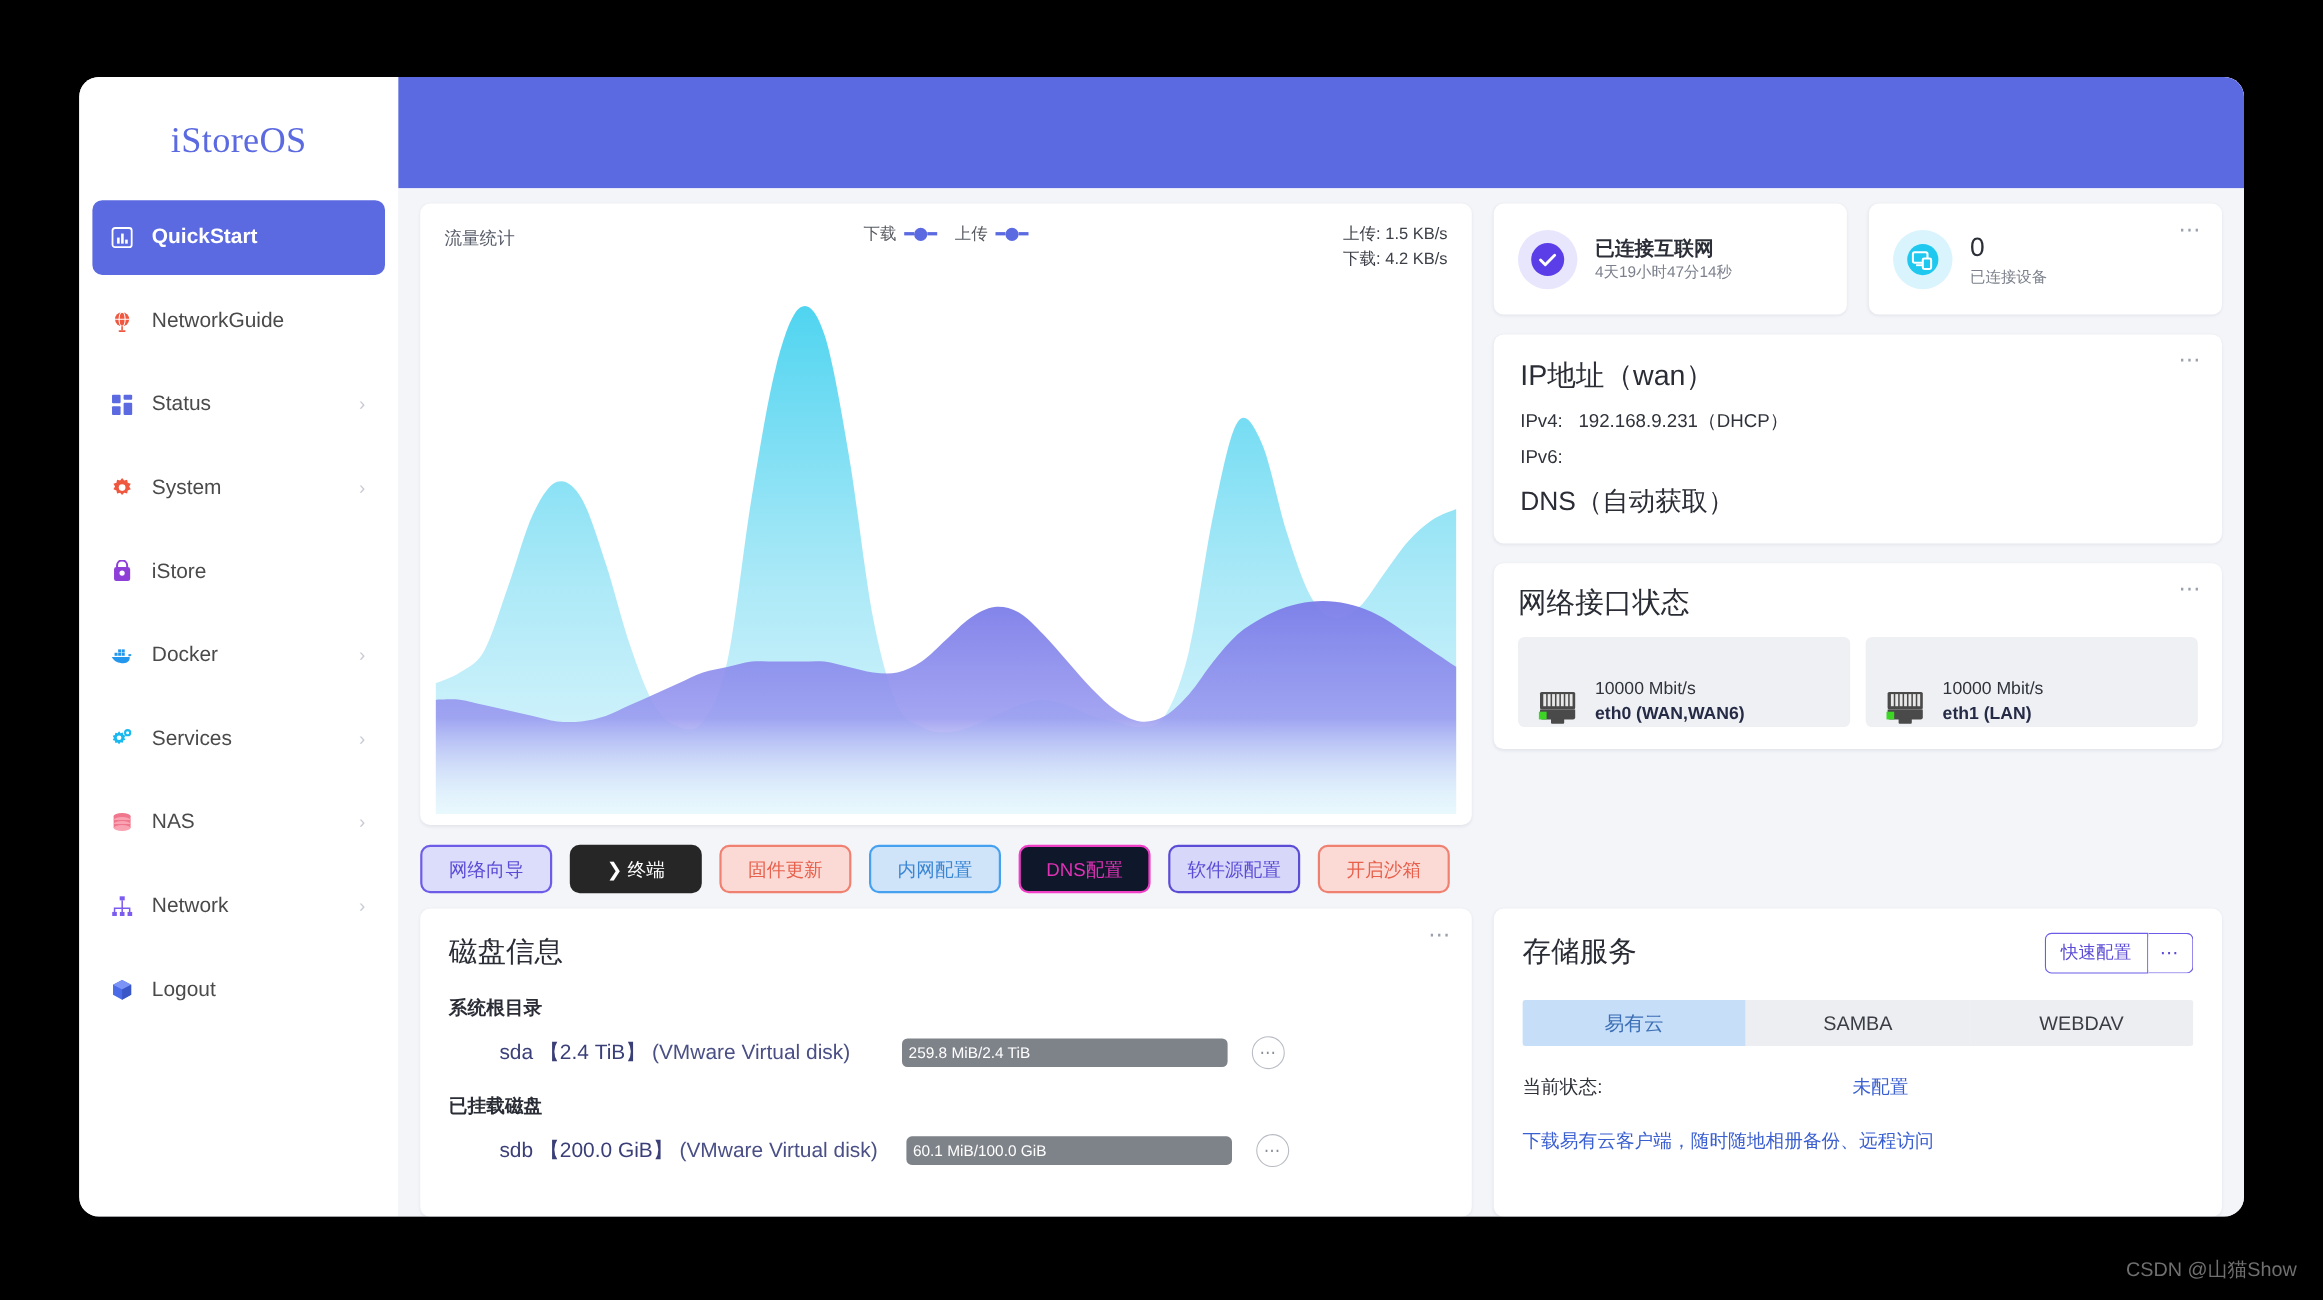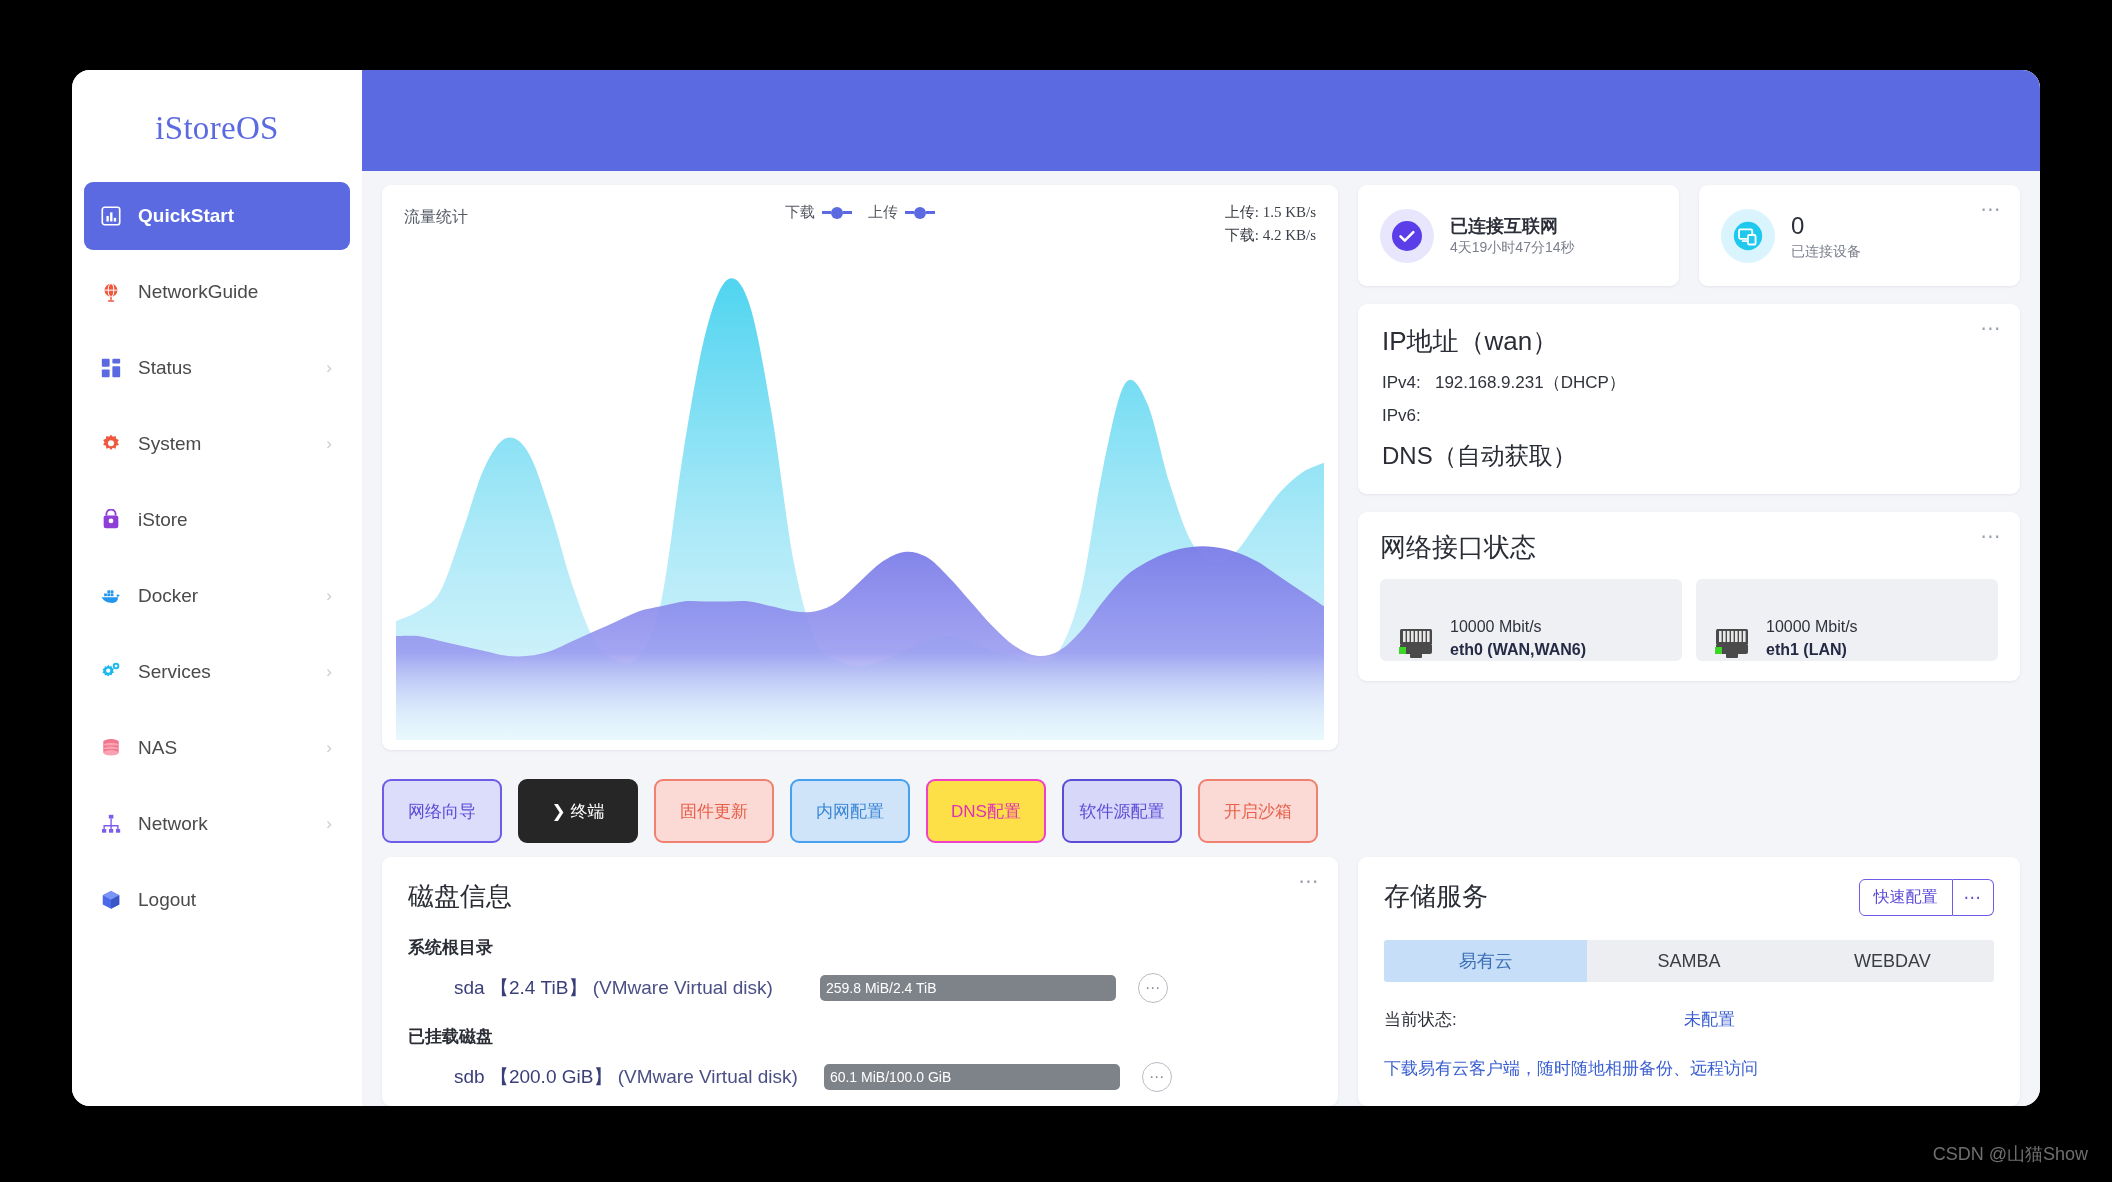--- a/index.html
+++ b/index.html
@@ -96,21 +96,21 @@
   #right-col { flex: 1 1 auto; display: flex; flex-direction: column; gap: 18px; }
 
   .card {
     background: #ffffff;
     border-radius: 9px;
     box-shadow: 0 1px 3px rgba(20,25,60,.07);
   }
 
   
   #chart-card { height: 565px; display: flex; flex-direction: column; padding: 14px 14px 0 14px; }
-  #chart-head { position: relative; height: 46px; flex: 0 0 46px; font-family: Liberation Serif, serif; }
+  #chart-head { position: relative; height: 46px; flex: 0 0 46px; }
   #chart-title {
     position: absolute; left: 8px; top: 8px;
     font-size: 16px; color: #555a66;
   }
   #legend {
     position: absolute; left: 50%; top: 4px;
     transform: translateX(-50%);
     display: flex; align-items: center; gap: 16px;
   }
   .legend-item { display: flex; align-items: center; gap: 7px; }
@@ -122,36 +122,35 @@
     position: absolute; right: 8px; top: 2px;
     text-align: right;
     font-size: 15px; color: #3d4048; line-height: 1.55;
   }
   #chart-plot { flex: 1 1 auto; position: relative; padding-bottom: 10px; }
   #chart-plot svg { width: 100%; height: 100%; display: block; }
 
   
   #actions { display: flex; gap: 16px; flex: 0 0 auto; }
   .act-btn {
-    height: 64px;
+    height: 44px;
     min-width: 120px;
     padding: 0 4px;
     border-radius: 9px;
     border: 2px solid transparent;
     display: flex; align-items: center; justify-content: center;
     font-size: 17px;
     cursor: pointer;
     white-space: nowrap;
-    margin-top: 11px;
   }
   .act-wizard   { background:#dcdcfb; border-color:#6c5ce7; color:#5b4cd6; }
   .act-terminal { background:#262626; border-color:#262626; color:#ffffff; }
   .act-firmware { background:#fbdad5; border-color:#f08070; color:#e8604c; }
   .act-lan      { background:#cfe4f9; border-color:#45a0f0; color:#3b86d4; }
-  .act-dns      { background:#fde047; border-color:#f040c8; color:#e032b6; }
+  .act-dns      { background:#0f172a; border-color:#f040c8; color:#e032b6; }
   .act-repo     { background:#d7d7fa; border-color:#5b4cd6; color:#5b4cd6; }
   .act-sandbox  { background:#fbdad5; border-color:#f08070; color:#e8604c; }
 
   
   #status-row { display: flex; gap: 20px; flex: 0 0 auto; }
   .stat-card {
     flex: 1 1 0;
     height: 101px;
     background: #ffffff;
     border-radius: 9px;

